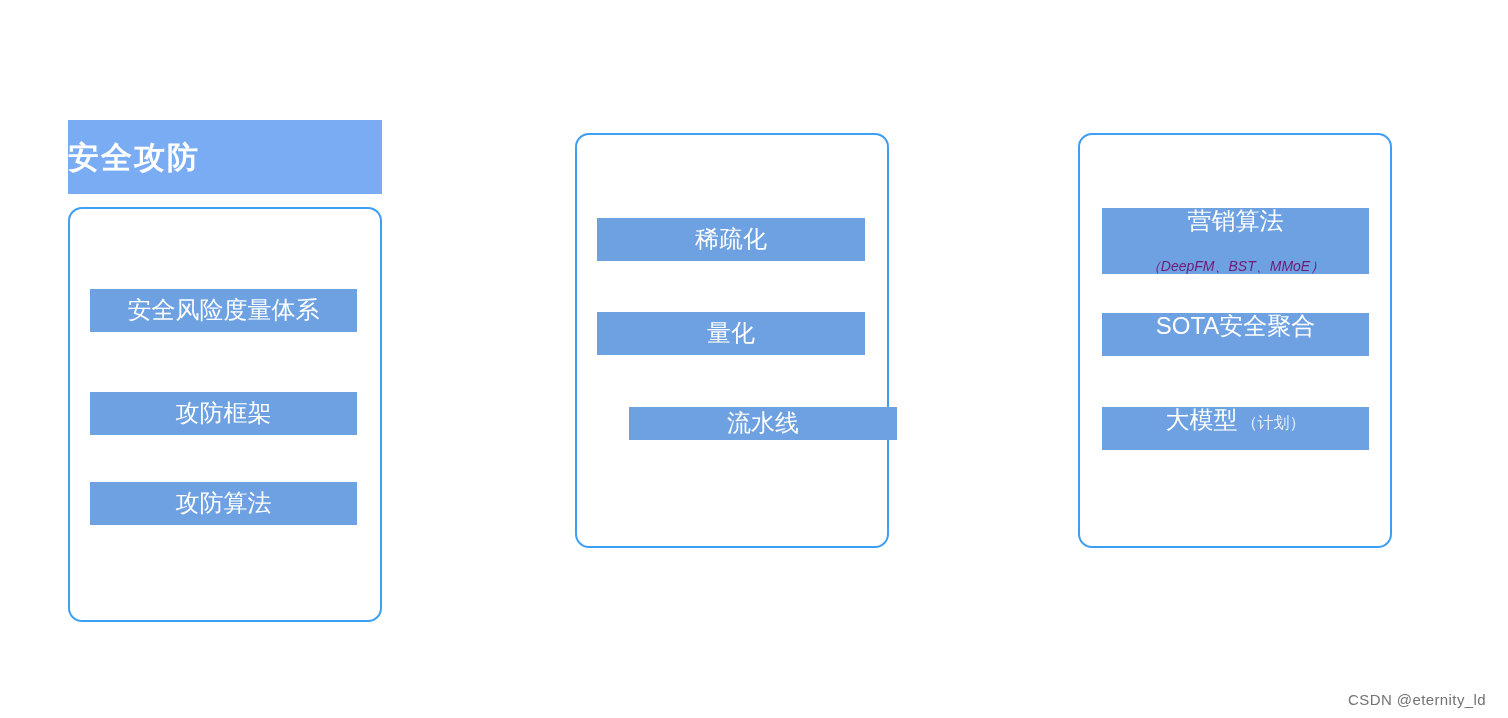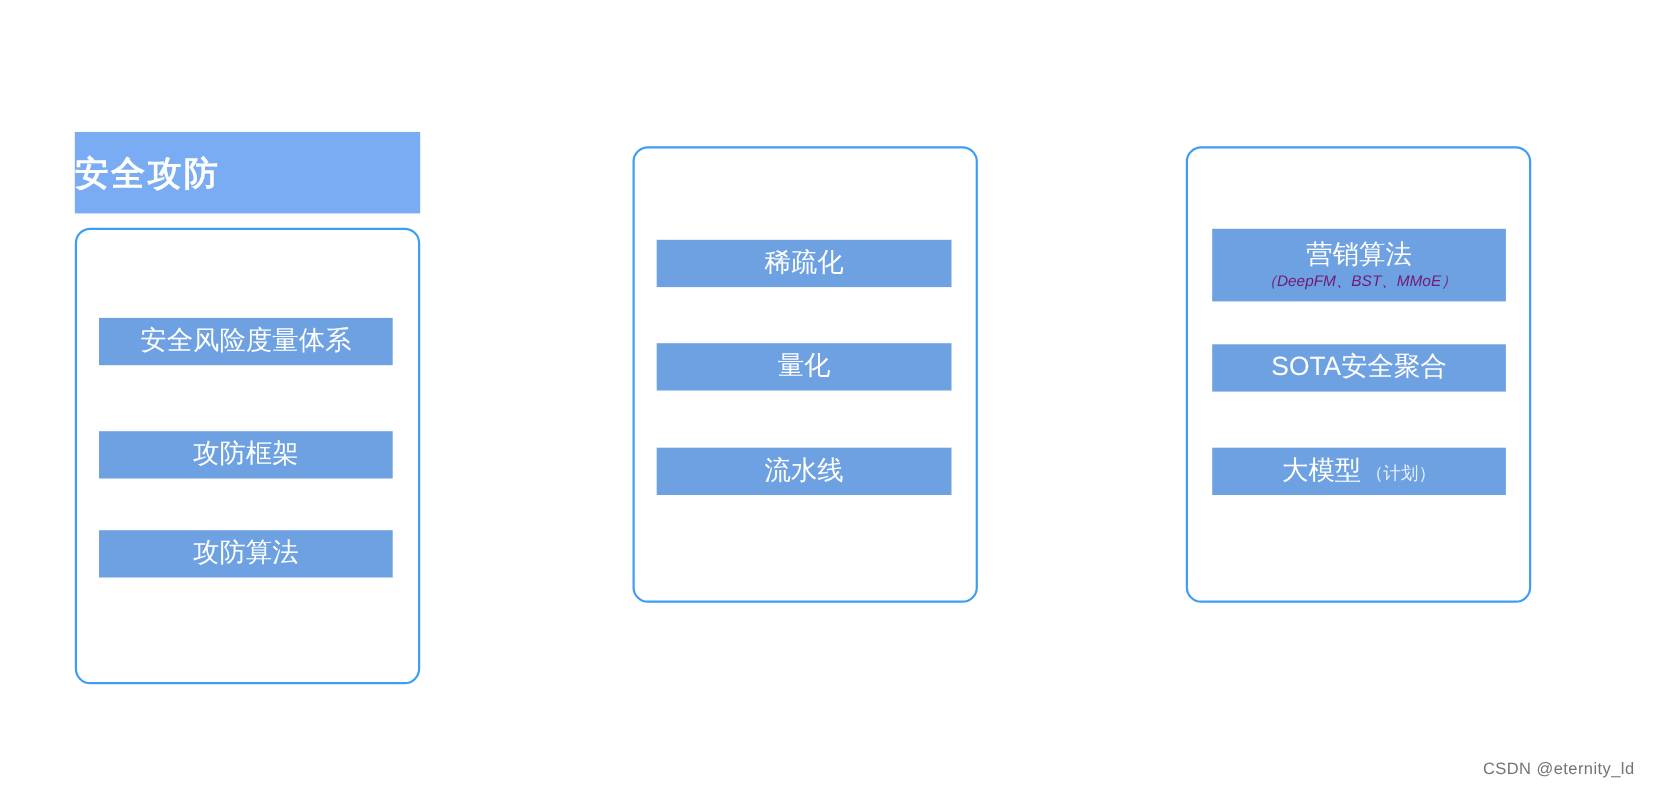--- a/index.html
+++ b/index.html
@@ -98,24 +98,24 @@
   
   .col-0 .item-bar { left: 20px; width: 267px; }
   .col-0 .bar-0 { top: 80px;  height: 43px; }
   .col-0 .bar-1 { top: 183px; height: 43px; }
   .col-0 .bar-2 { top: 273px; height: 43px; }
 
   
   .col-1 .item-bar { left: 20px; width: 268px; }
   .col-1 .bar-0 { top: 83px;  height: 43px; }
   .col-1 .bar-1 { top: 177px; height: 43px; }
-  .col-1 .bar-2 { top: 272px; height: 43px; }
+  .col-1 .bar-2 { top: 272px; height: 33px; margin-left: 32px; }
 
   
-  .col-2 .item-bar { left: 22px; width: 267px; }
+  .col-2 .item-bar { left: 22px; width: 267px; justify-content: space-between; }
   .col-2 .bar-0 { top: 73px;  height: 66px; }
   .col-2 .bar-1 { top: 178px; height: 43px; }
   .col-2 .bar-2 { top: 272px; height: 43px; }
 
   
   #watermark {
     position: absolute;
     right: 22px;
     bottom: 10px;
     font-size: 15px;

